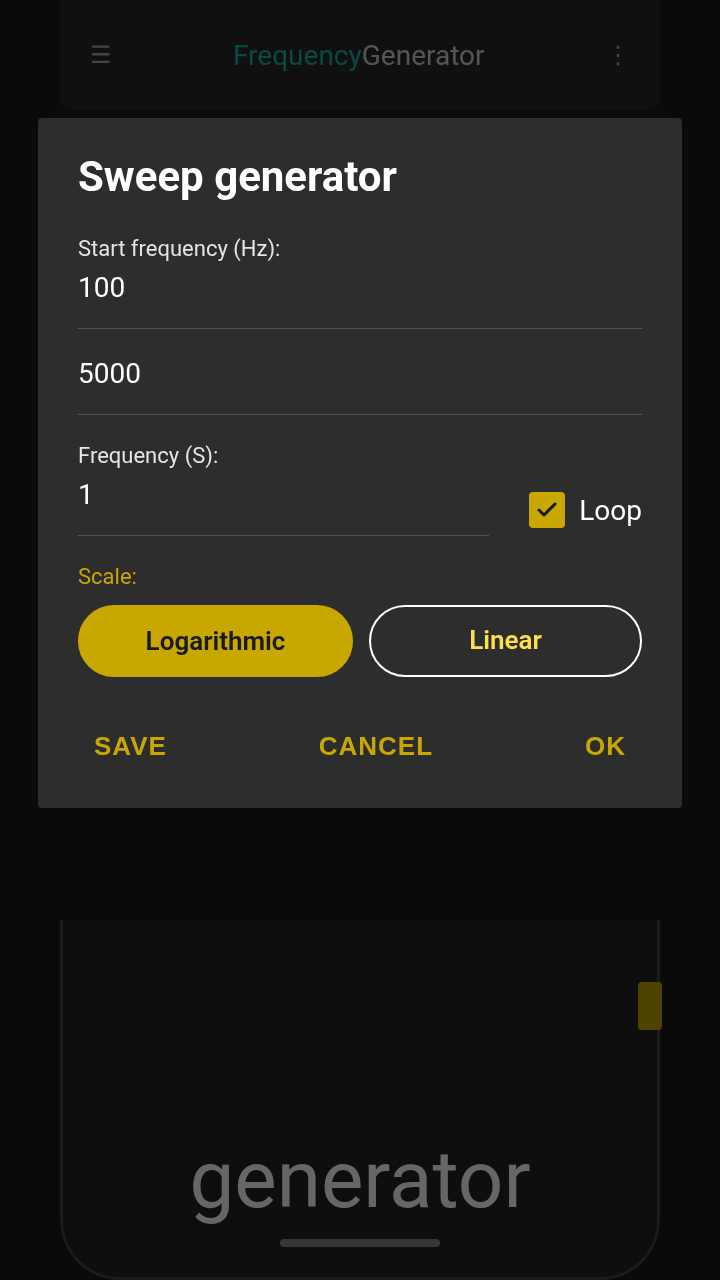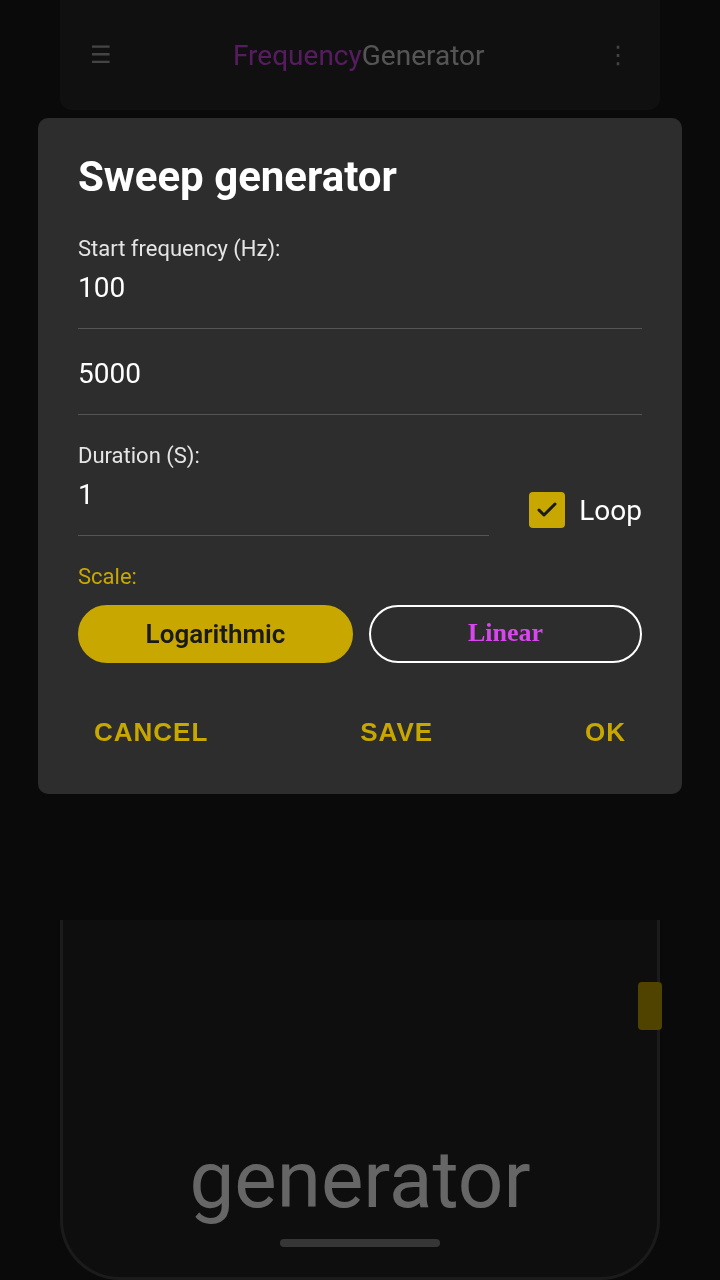--- a/index.html
+++ b/index.html
@@ -28,21 +28,21 @@
       padding: 0 30px;
       z-index: 1;
     }
 
     .app-bar-title {
       font-size: 28px;
       font-weight: 400;
     }
 
     .app-bar-title span.freq {
-      color: #d946ef;
+      color: #14b8a6;
     }
     .app-bar-title span.gen {
       color: #d4d4d4;
     }
 
     .hamburger-icon, .more-icon {
       color: #aaa;
       font-size: 24px;
       cursor: pointer;
     }
@@ -58,21 +58,21 @@
       z-index: 5;
     }
 
     
     .dialog {
       position: absolute;
       top: 118px;
       left: 38px;
       right: 38px;
       background: #2d2d2d;
-      border-radius: 10px;
+      border-radius: 4px;
       padding: 36px 40px 36px 40px;
       z-index: 10;
     }
 
     .dialog-title {
       font-size: 42px;
       font-weight: 700;
       color: #ffffff;
       margin-bottom: 36px;
       line-height: 1.1;
@@ -142,39 +142,38 @@
     }
 
     .scale-buttons {
       display: flex;
       gap: 16px;
       margin-bottom: 36px;
     }
 
     .scale-btn {
       flex: 1;
-      padding: 11px 10px;
+      padding: 18px 10px;
       border-radius: 50px;
       font-size: 26px;
       font-weight: 600;
       cursor: pointer;
       text-align: center;
     }
 
     .scale-btn.active {
       background: #c8a800;
       color: #1a1a1a;
       border: 3px solid #c8a800;
     }
 
     .scale-btn.inactive {
       background: transparent;
-      color: #d946ef;
+      color: #fde047;
       border: 2.5px solid #ffffff;
-      font-family: Liberation Serif, serif;
     }
 
     .dialog-actions {
       display: flex;
       align-items: center;
       justify-content: space-between;
       padding-top: 8px;
     }
 
     .action-btn {
@@ -299,21 +298,21 @@
 
   <div>
     <div class="field-label">Start frequency (Hz):</div>
     <div class="field-value">100</div>
   </div>
 
   <div>
     <div class="field-value">5000</div>
   </div>
 
-  <div class="field-label">Duration (S):</div>
+  <div class="field-label">Frequency (S):</div>
   <div class="field-row">
     <div class="field-value">1</div>
     <div class="loop-container">
       <div class="loop-checkbox">
         <svg viewBox="0 0 24 24" fill="none" stroke="#1a1a1a" stroke-width="3" stroke-linecap="round" stroke-linejoin="round">
           <polyline points="20 6 9 17 4 12"></polyline>
         </svg>
       </div>
       <span class="loop-label">Loop</span>
     </div>
@@ -323,22 +322,22 @@
   <div class="scale-buttons">
     <div class="scale-btn active">
       <span>Logarithmic</span>
     </div>
     <div class="scale-btn inactive">
       <span>Linear</span>
     </div>
   </div>
 
   <div class="dialog-actions">
+    <button class="action-btn">SAVE</button>
     <button class="action-btn">CANCEL</button>
-    <button class="action-btn">SAVE</button>
     <button class="action-btn">OK</button>
   </div>
 
 </div>
 
 <div class="phone-bottom">
   <div class="home-bar"></div>
 </div>
 
 <div class="bottom-text">

